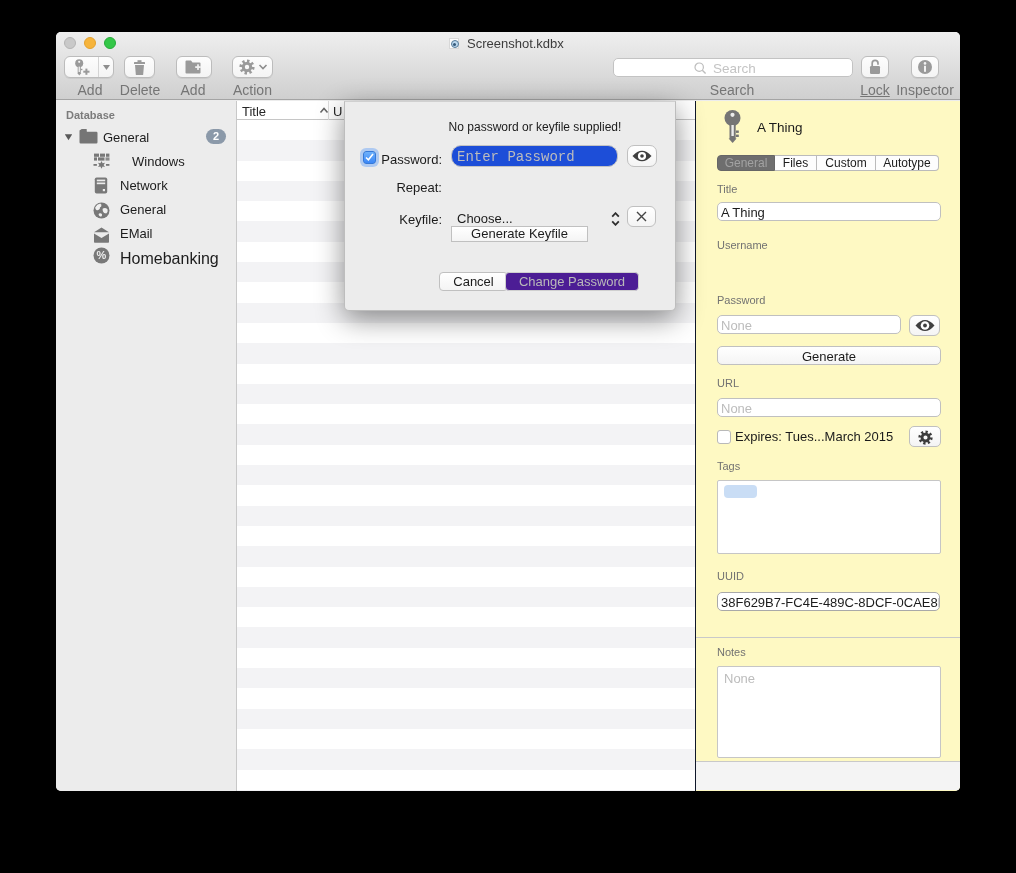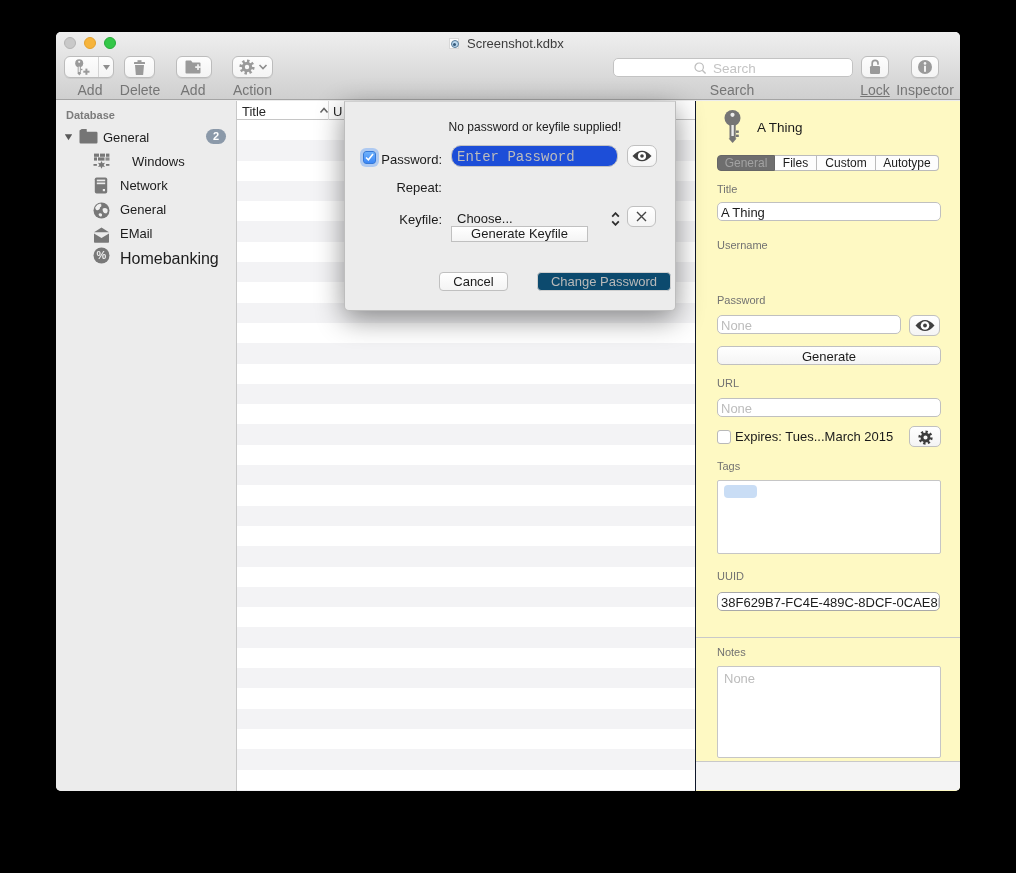--- a/index.html
+++ b/index.html
@@ -250,15 +250,15 @@
       <path d="M1.2 4.6 L4.5 1.2 L7.8 4.6" stroke="#2e2e2e" stroke-width="1.8" fill="none"></path>
       <path d="M1.2 9.4 L4.5 12.8 L7.8 9.4" stroke="#2e2e2e" stroke-width="1.8" fill="none"></path>
     </svg>
     <div class="btn" style="left:282px;top:104px;width:29px;height:21px;border-radius:6px;"></div>
     <svg class="abs" style="left:291px;top:109px;" width="11" height="11" viewBox="0 0 11 11">
       <path d="M1 1 L10 10 M10 1 L1 10" stroke="#454545" stroke-width="1.4"></path>
     </svg>
     <div class="btn" style="left:106px;top:124px;width:137px;height:16px;line-height:14px;border-radius:0;">Generate Keyfile</div>
 
     <div class="btn" style="left:94px;top:170px;width:69px;height:19px;line-height:18px;">Cancel</div>
-    <div class="btn" style="left:192px;top:170px;width:134px;height:19px;line-height:18px;color:#b9b9b9;background:#0c4a6e;border-color:#cfcfcf;">Change Password</div>
+    <div class="btn" style="left:160px;top:170px;width:134px;height:19px;line-height:18px;color:#b9b9b9;background:#4c1d95;border-color:#cfcfcf;">Change Password</div>
   </div>
 </div>
 
 </body></html>

